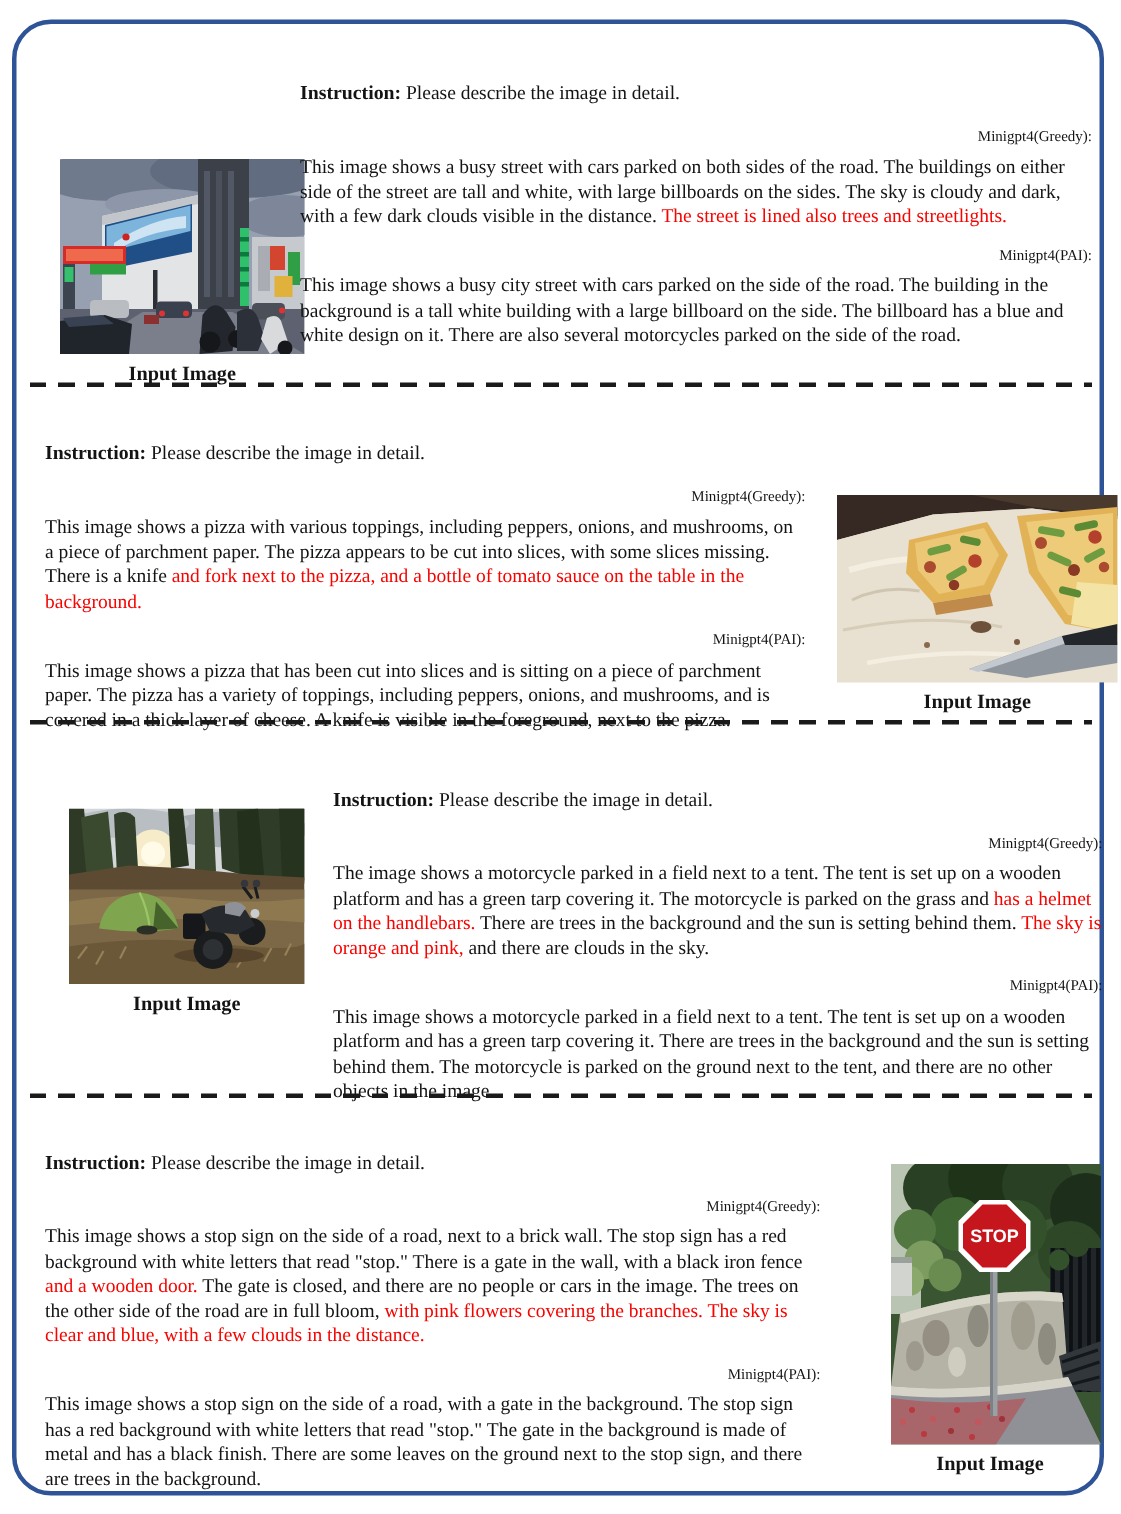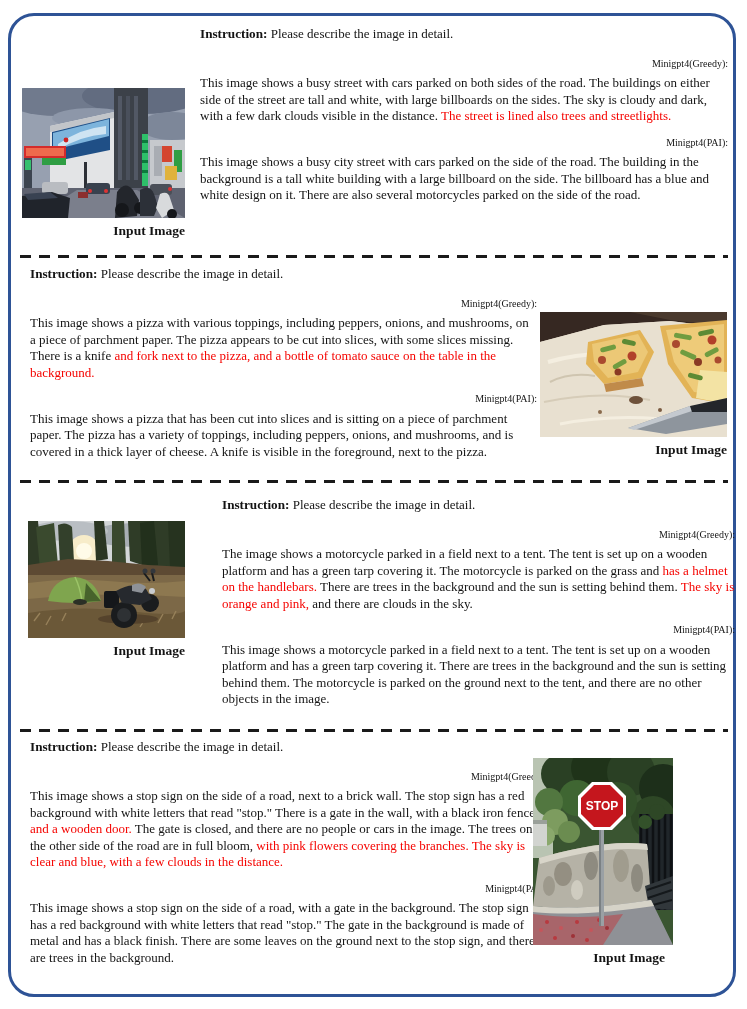--- a/index.html
+++ b/index.html
@@ -20,27 +20,27 @@
     position:absolute;left:8px;top:13px;width:728px;height:984px;
     border:3px solid var(--frame);
     border-radius:26px;
     box-sizing:border-box;
     background:#ffffff;
   }
   .separator{
     position:absolute;left:20px;width:708px;height:3px;
     background:repeating-linear-gradient(90deg,#1a1a1a 0 11px,transparent 11px 19px);
   }
-  .text-col{position:absolute;}
+  .text-col{position:absolute;margin-top:28px;}
   .instruction{margin:0 0 13px 0;font-size:13px;line-height:16.5px;}
   .instruction b{font-size:13.2px;}
   .model-header{margin:0 0 3px 0;font-size:10px;font-weight:normal;line-height:16.5px;text-align:right;}
   .model-output{margin:0 0 10px 0;font-size:13px;line-height:16.5px;}
   .model-output .hl{color:var(--hl);}
-  figure.img-col{position:absolute;margin:0;text-align:right;}
+  figure.img-col{position:absolute;margin:18px;text-align:center;}
   figure.img-col svg{display:block;}
   figure.img-col figcaption{
     margin-top:5px;font-size:13.5px;font-weight:bold;line-height:16px;
   }
 </style>
 </head>
 <body>
 
 <div class="frame"></div>
 
@@ -209,21 +209,21 @@
 <div class="separator" style="top:729px;"></div>
 
 <div class="text-col" style="left:30px;top:739px;width:517px;">
   <p class="instruction"><b>Instruction:</b><span> Please describe the image in detail.</span></p>
   <p class="model-header">Minigpt4(Greedy):</p>
   <p class="model-output"><span>This image shows a stop sign on the side of a road, next to a brick wall. The stop sign has a red background with white letters that read "stop." There is a gate in the wall, with a black iron fence </span><span class="hl">and a wooden door. </span><span>The gate is closed, and there are no people or cars in the image. The trees on the other side of the road are in full bloom, </span><span class="hl">with pink flowers covering the branches. The sky is clear and blue, with a few clouds in the distance.</span></p>
   <p class="model-header">Minigpt4(PAI):</p>
   <p class="model-output"><span>This image shows a stop sign on the side of a road, with a gate in the background. The stop sign has a red background with white letters that read "stop." The gate in the background is made of metal and has a black finish. There are some leaves on the ground next to the stop sign, and there are trees in the background.</span></p>
 </div>
 
-<figure class="img-col" style="left:533px;top:758px;width:132px;">
+<figure class="img-col" style="left:576px;top:758px;width:132px;">
   <svg width="140" height="187" viewBox="0 0 140 187">
     <rect width="140" height="187" fill="#3a5531"></rect>
     <rect x="0" y="0" width="20" height="100" fill="#b9c4b2"></rect>
     <circle cx="28" cy="16" r="20" fill="#2a4024"></circle>
     <circle cx="60" cy="10" r="22" fill="#1f3319"></circle>
     <circle cx="98" cy="14" r="24" fill="#2a4024"></circle>
     <circle cx="130" cy="30" r="24" fill="#1d2f1a"></circle>
     <circle cx="120" cy="60" r="22" fill="#2e4726"></circle>
     <circle cx="44" cy="40" r="18" fill="#3f6632"></circle>
     <circle cx="84" cy="44" r="20" fill="#33512a"></circle>

